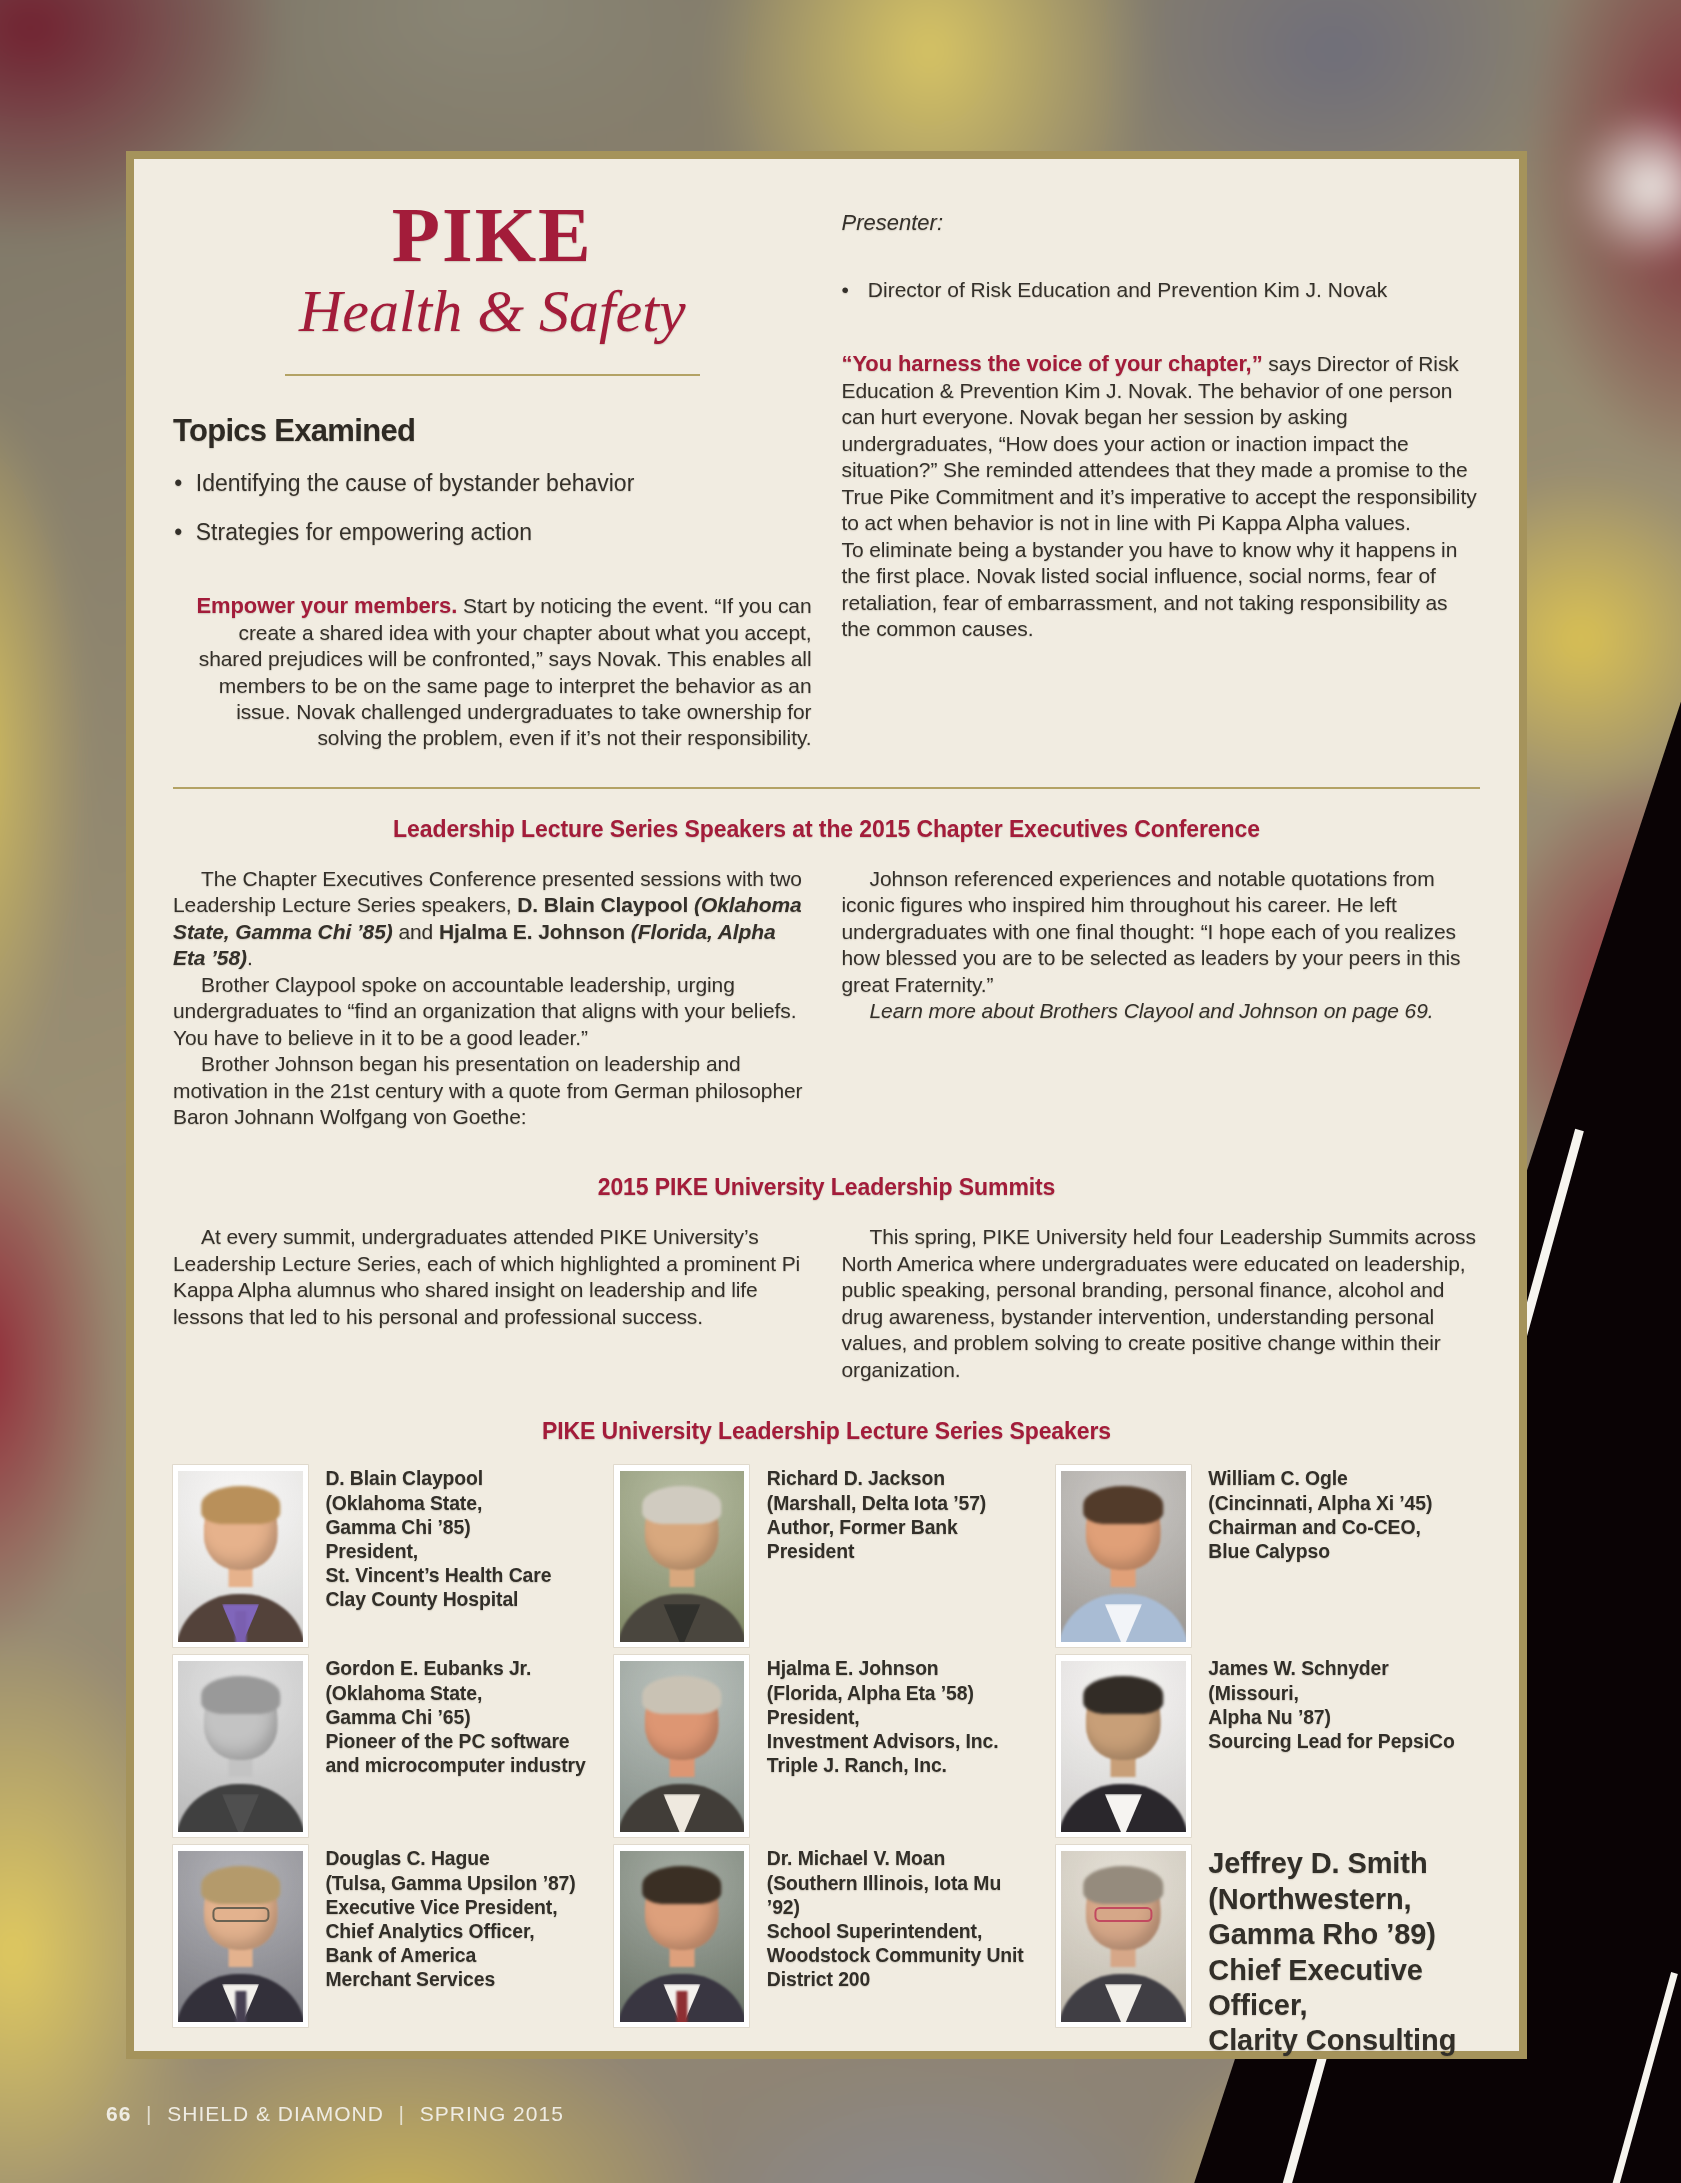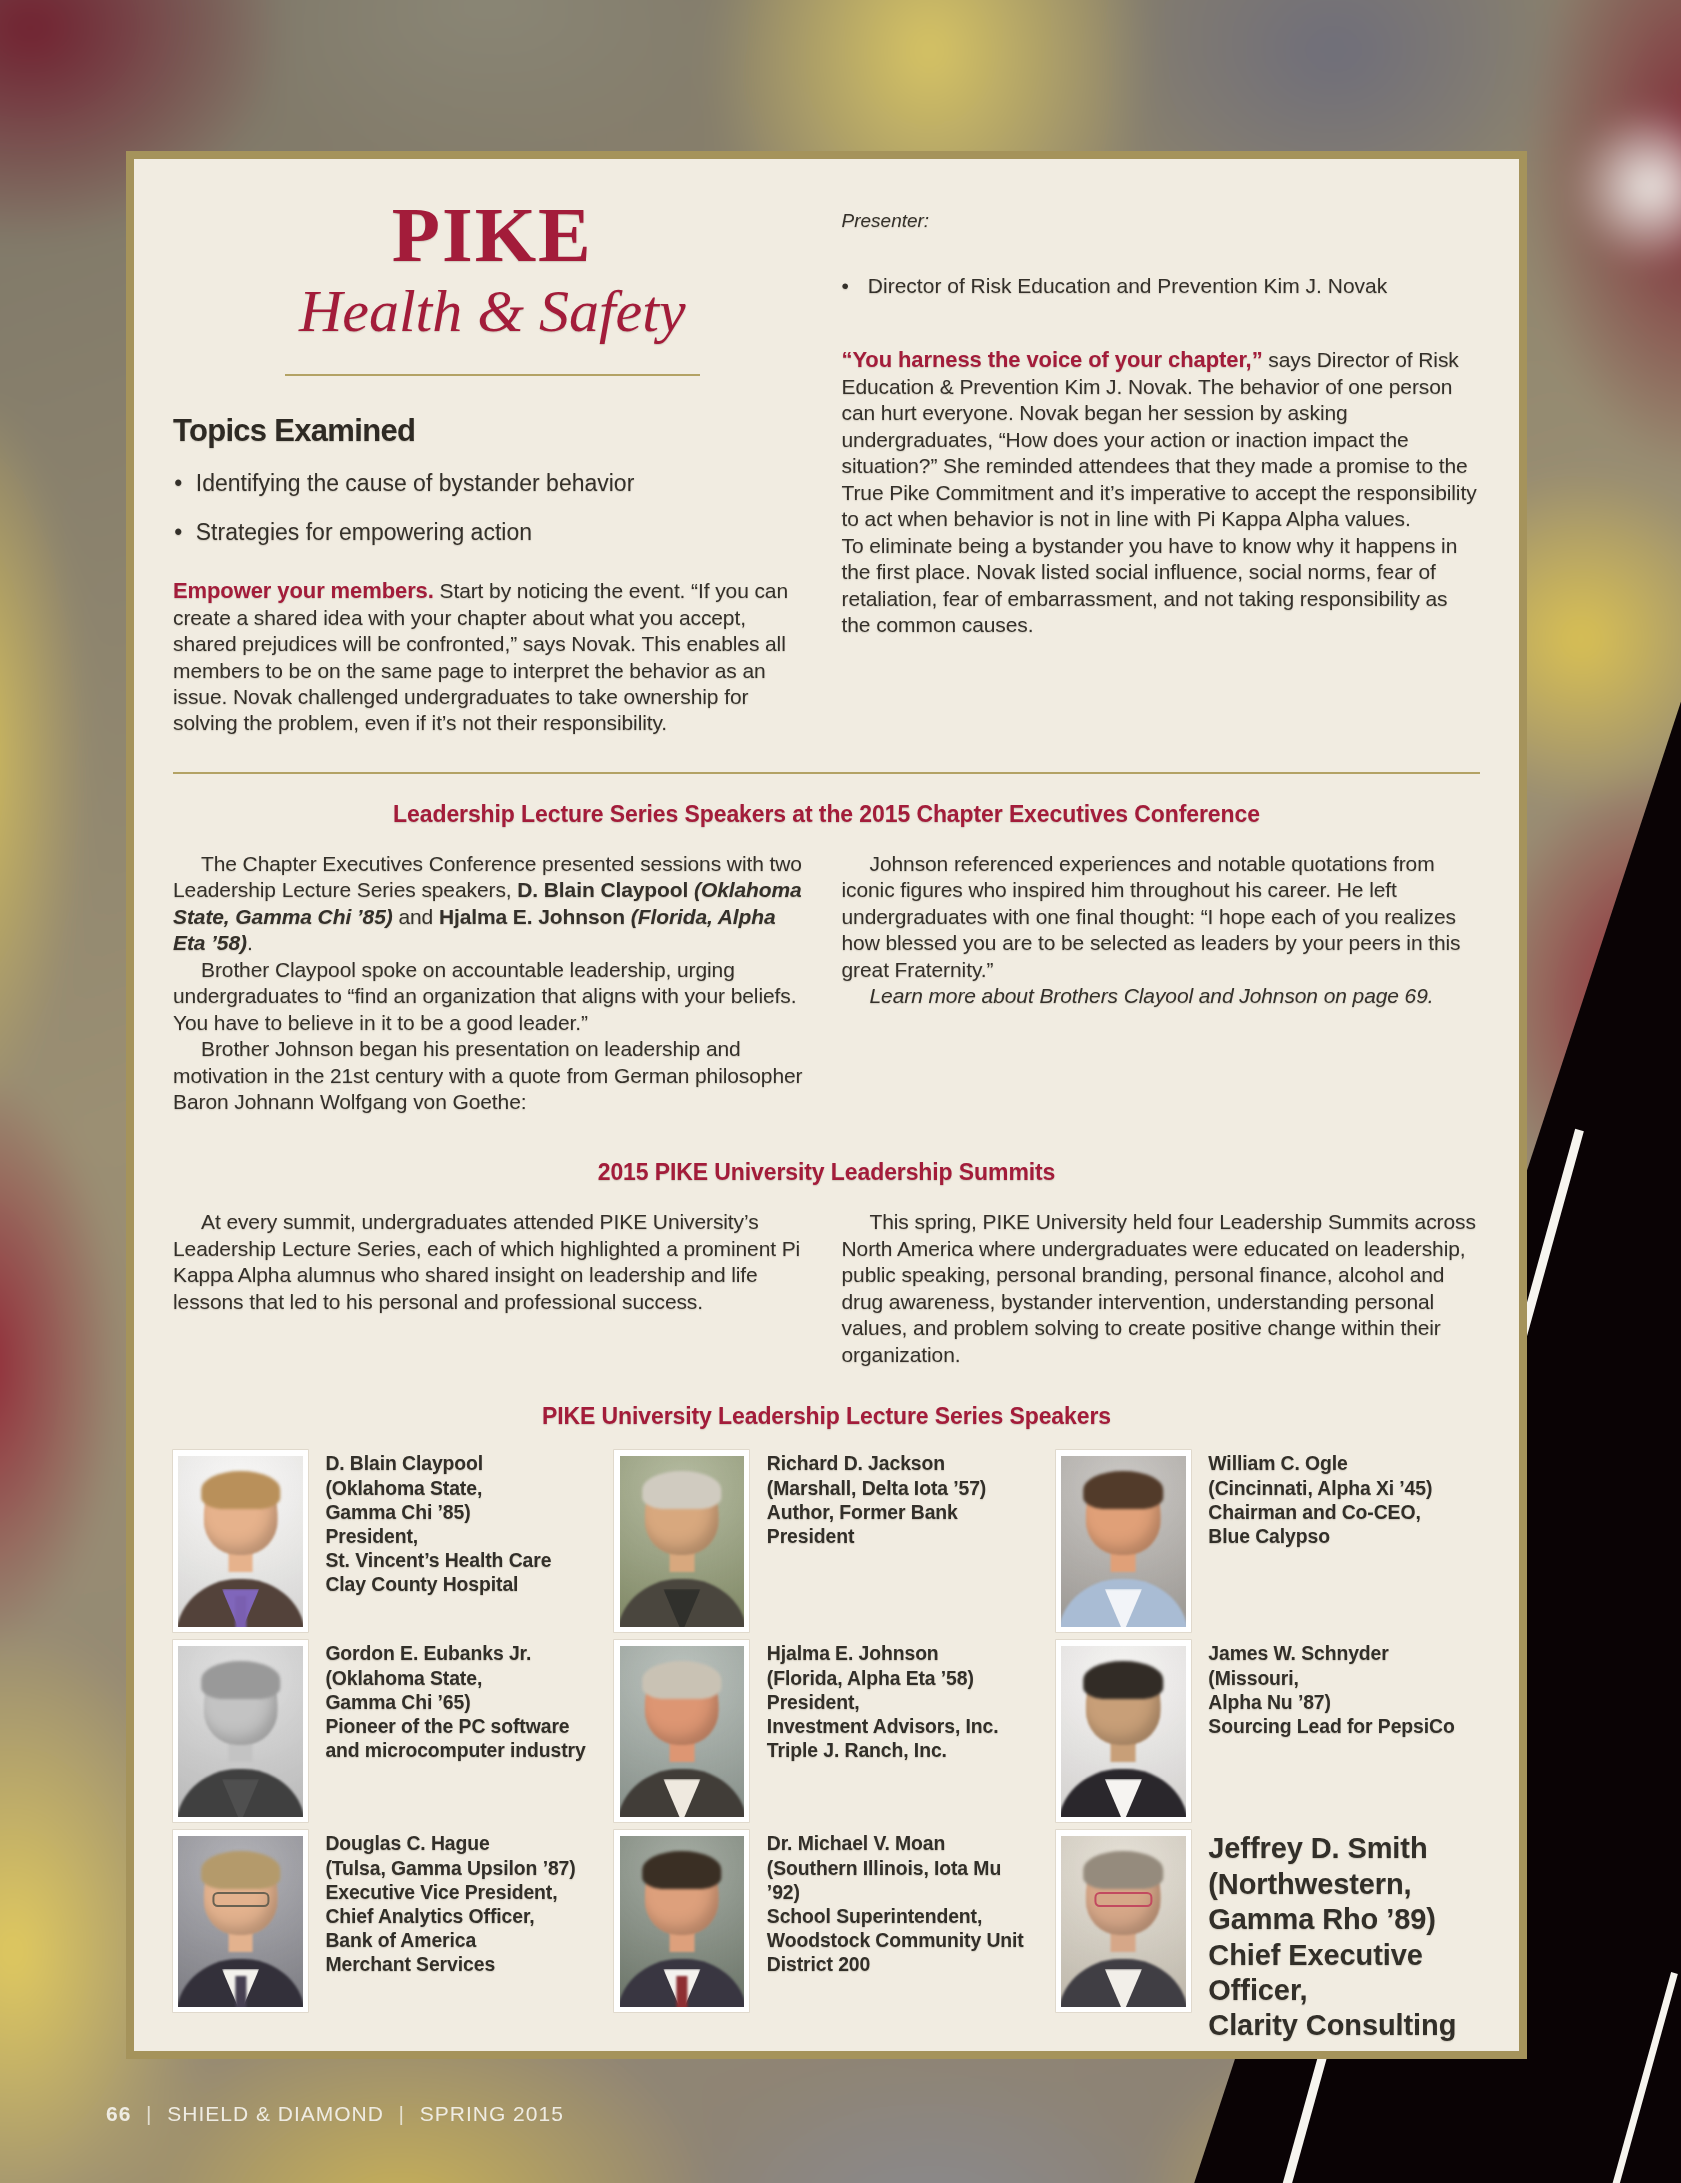--- a/index.html
+++ b/index.html
@@ -66,24 +66,24 @@
     font-style:italic;font-size:60px;font-weight:500;line-height:1.05;
     color:var(--accent);margin:4px 0 0 0;
   }
   .mast-rule{width:415px;height:2px;background:var(--rule);margin:31px auto 0;}
   
   .topics{margin-top:37px;}
   .topics-h{font-size:31px;font-weight:700;letter-spacing:-0.7px;color:#2e2a24;margin:0 0 20px 0;}
   .bullet-item{display:flex;gap:13.4px;font-size:23px;line-height:1.3;margin:0 0 19px 1.3px;}
   .body-p{font-size:21px;line-height:1.26;letter-spacing:-0.1px;margin:0;}
   .lead{color:var(--accent);font-weight:700;font-size:22px;}
-  .empower{margin-top:29px;}
+  .empower{margin-top:44px;text-align:right;}
   
   .presenter{padding-top:32px;}
-  .presenter-label{font-style:italic;font-size:19px;}
+  .presenter-label{font-style:italic;font-size:22px;}
   .presenter-line{display:flex;gap:19px;margin-top:40px;font-size:21px;line-height:1.3;}
   .harness{margin-top:47px;}
   .identify-h{color:var(--accent);font-weight:700;font-size:22px;margin:36px 0 1.3px 0;line-height:1.2;}
   
   .gold-rule{height:2px;background:var(--rule);border:none;margin:35px 0 0 0;}
   .section-h{
     text-align:center;color:var(--accent);font-weight:700;font-size:23px;
     margin:27px 0 23px 0;letter-spacing:-0.1px;
   }
   .section-h.summits-h{margin-top:44px;}

